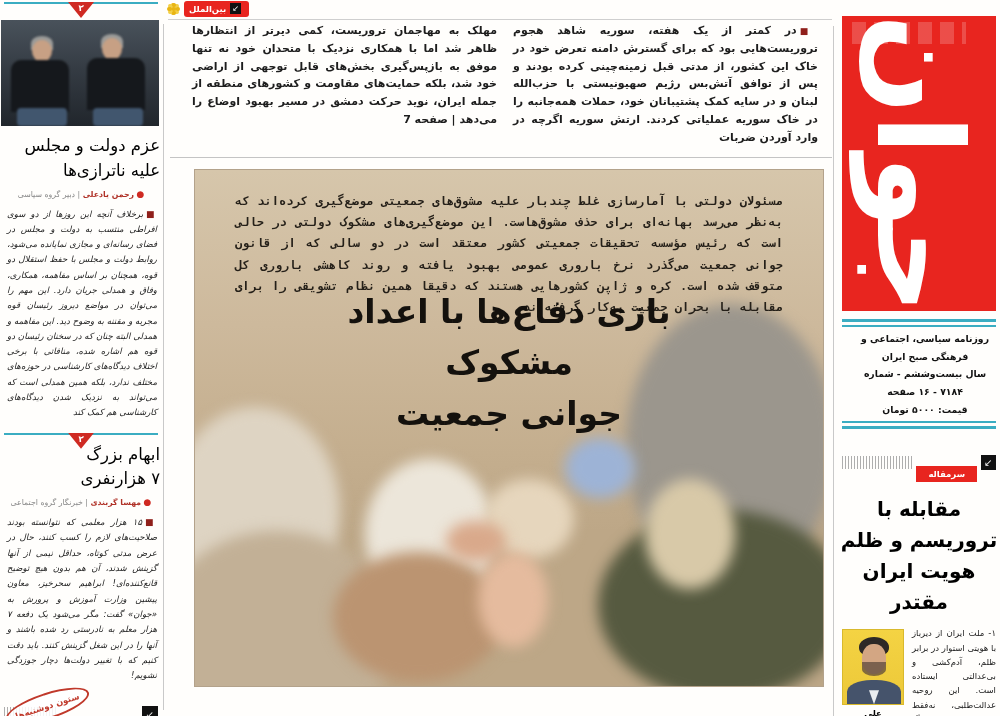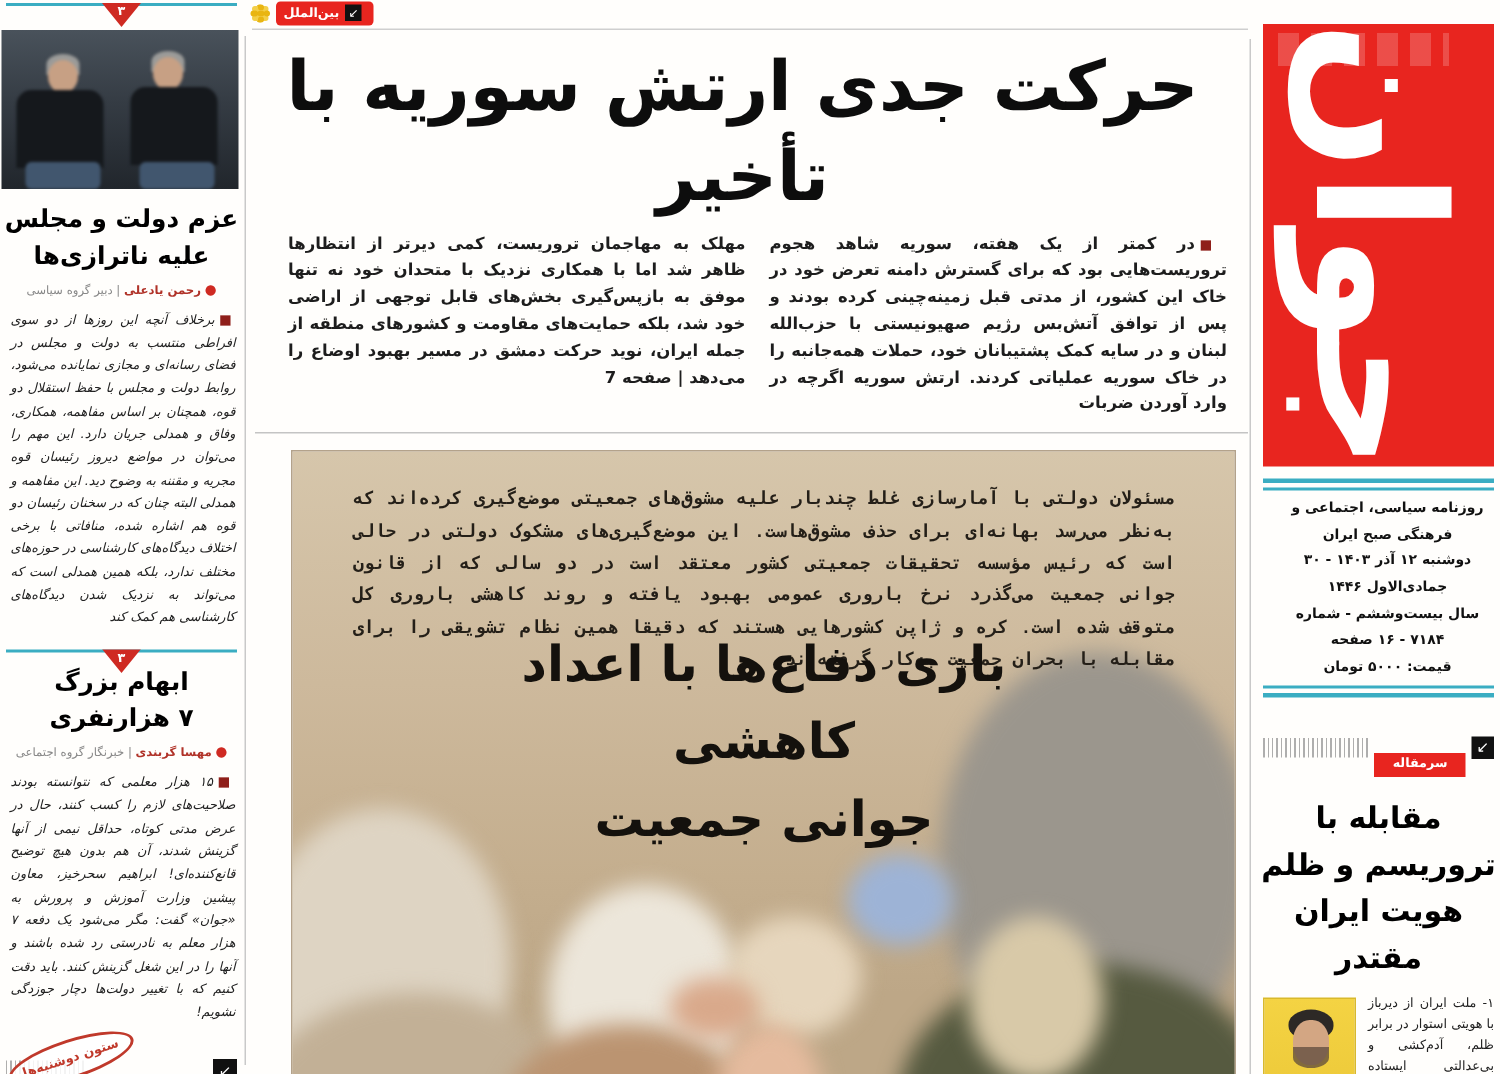--- a/index.html
+++ b/index.html
@@ -80,21 +80,21 @@
   .tri-badge { position:absolute; top:0; left:50%; transform:translateX(-50%);
     width:26px; height:16px; background:#cf2a22; clip-path:polygon(0 0,100% 0,50% 100%);
     color:#fff; font-size:8.5px; font-weight:bold; text-align:center; line-height:12px; }
   .parl { position:relative; width:158px; height:106px; margin:16px 1px 0 1px;
     background:linear-gradient(180deg,#49525b 0%, #353c44 45%, #21262c 100%); overflow:hidden; }
   .parl .p-blur { position:absolute; inset:0; filter:blur(1.2px); }
   .p-head { position:absolute; width:20px; height:22px; background:#c7a084; border-radius:50%; }
   .p-hair { position:absolute; width:22px; height:14px; background:#9b9b99; border-radius:50% 50% 0 0; }
   .p-body { position:absolute; width:58px; height:52px; background:#15181c; border-radius:10px 10px 0 0; }
   .p-jeans { position:absolute; width:50px; height:18px; background:#41566e; border-radius:4px; }
-  .sb-headline { text-align:center; font-weight:700; color:#000; line-height:1.5; }
+  .sb-headline { font-weight:400; color:#000; line-height:1.5; }
   .sb-headline.h1 { font-size:16.5px; margin-top:8px; }
   .sb-byline { text-align:center; font-size:7.8px; margin-top:5px; color:#888; }
   .sb-byline .dot { color:#cf2a22; font-size:9px; }
   .sb-byline .auth { color:#b03228; font-weight:bold; }
   .sb-body { font-size:8.6px; line-height:1.78; text-align:justify; color:#222; margin:7px 3px 0 5px;font-style:italic; }
   .sb-divider { margin-top:12px; }
   .mon-row { position:relative; display:flex; align-items:center; gap:3px; margin:14px 2px 0 2px; height:34px; }
   .mon-row .black-arrow { width:16px; height:16px; }
   .mon-row .red-label { font-size:8px; padding:2.5px 8px 3.5px; }
   .mon-row .barcode { height:15px; }
@@ -112,21 +112,20 @@
 
   <aside class="col-right">
     <div class="logo-box">
       <div class="logo-ghost"></div>
       <div class="logo-text">جوان</div>
     </div>
     <div class="info-block">
       <div class="teal-rule"></div>
       <div class="teal-rule thin"></div>
       <p class="info-line">روزنامه سیاسی، اجتماعی و فرهنگی صبح ایران</p>
-      <p class="info-line">دوشنبه ۱۲ آذر ۱۴۰۳ - ۳۰ جمادی‌الاول ۱۴۴۶</p>
       <p class="info-line">سال بیست‌وششم - شماره ۷۱۸۴ - ۱۶ صفحه</p>
       <p class="info-line">قیمت: ۵۰۰۰ تومان</p>
       <div class="teal-rule thin"></div>
       <div class="teal-rule"></div>
     </div>
 
     <div class="section-row">
       <span class="black-arrow">↙</span>
       <span class="red-label">سرمقاله</span>
       <span class="barcode"></span>
@@ -160,21 +159,20 @@
   <main class="col-main">
     <div class="kicker-row">
       <span class="flower f-left"></span>
       <span class="flower f-right"></span>
       <div class="kicker-tag">
         <span class="black-arrow">↙</span>
         <span class="kicker-label">بین‌الملل</span>
       </div>
     </div>
 
-    <h1 class="main-headline">حرکت جدی ارتش سوریه با تأخیر</h1>
 
     <div class="lead-cols">
       <p class="lead-col"><span class="bullet">■</span><span>در کمتر از یک هفته، سوریه شاهد هجوم تروریست‌هایی بود که برای گسترش دامنه تعرض خود در خاک این کشور، از مدتی قبل زمینه‌چینی کرده بودند و پس از توافق آتش‌بس رژیم صهیونیستی با حزب‌الله لبنان و در سایه کمک پشتیبانان خود، حملات همه‌جانبه را در خاک سوریه عملیاتی کردند. ارتش سوریه اگرچه در وارد آوردن ضربات</span></p>
       <p class="lead-col">مهلک به مهاجمان تروریست، کمی دیرتر از انتظارها ظاهر شد اما با همکاری نزدیک با متحدان خود نه تنها موفق به بازپس‌گیری بخش‌های قابل توجهی از اراضی خود شد، بلکه حمایت‌های مقاومت و کشورهای منطقه از جمله ایران، نوید حرکت دمشق در مسیر بهبود اوضاع را می‌دهد | صفحه 7</p>
     </div>
 
     <div class="main-hr"></div>
 
     <div class="photo-wrap">
       <div class="photo-main">
@@ -189,21 +187,21 @@
         <div class="blob" style="right:14%; top:60%; width:90px; height:110px; background:#d8c9a8;"></div>
         <div class="blob" style="left:46%; top:60%; width:90px; height:80px; background:#e6d6bd;"></div>
 
         <div class="blob" style="left:45%; top:74%; width:70px; height:95px; background:#e5bb9e;"></div>
         <div class="blob" style="left:40%; top:68%; width:60px; height:40px; background:#d9a98b;"></div>
         <div class="blob" style="right:30%; top:52%; width:70px; height:60px; background:#9db3d6;"></div>
 
         <p class="overlay-standfirst">مسئولان دولتی با آمارسازی غلط چندبار علیه مشوق‌های جمعیتی موضع‌گیری کرده‌اند که به‌نظر می‌رسد بهانه‌ای برای حذف مشوق‌هاست. این موضع‌گیری‌های مشکوک دولتی در حالی است که رئیس مؤسسه تحقیقات جمعیتی کشور معتقد است در دو سالی که از قانون جوانی جمعیت می‌گذرد نرخ باروری عمومی بهبود یافته و روند کاهشی باروری کل متوقف شده است. کره و ژاپن کشورهایی هستند که دقیقا همین نظام تشویقی را برای مقابله با بحران جمعیت به‌کار گرفته‌اند</p>
         <div class="overlay-headline">
           <span>بازی دفاع‌ها با اعداد</span><br>
-          <span>کاهشی</span><br>
+          <span>مشکوک</span><br>
           <span>جوانی جمعیت</span>
         </div>
       </div>
 
     </div>
 
   </main>
 
   <aside class="col-left">
     <div class="tri-rule">

